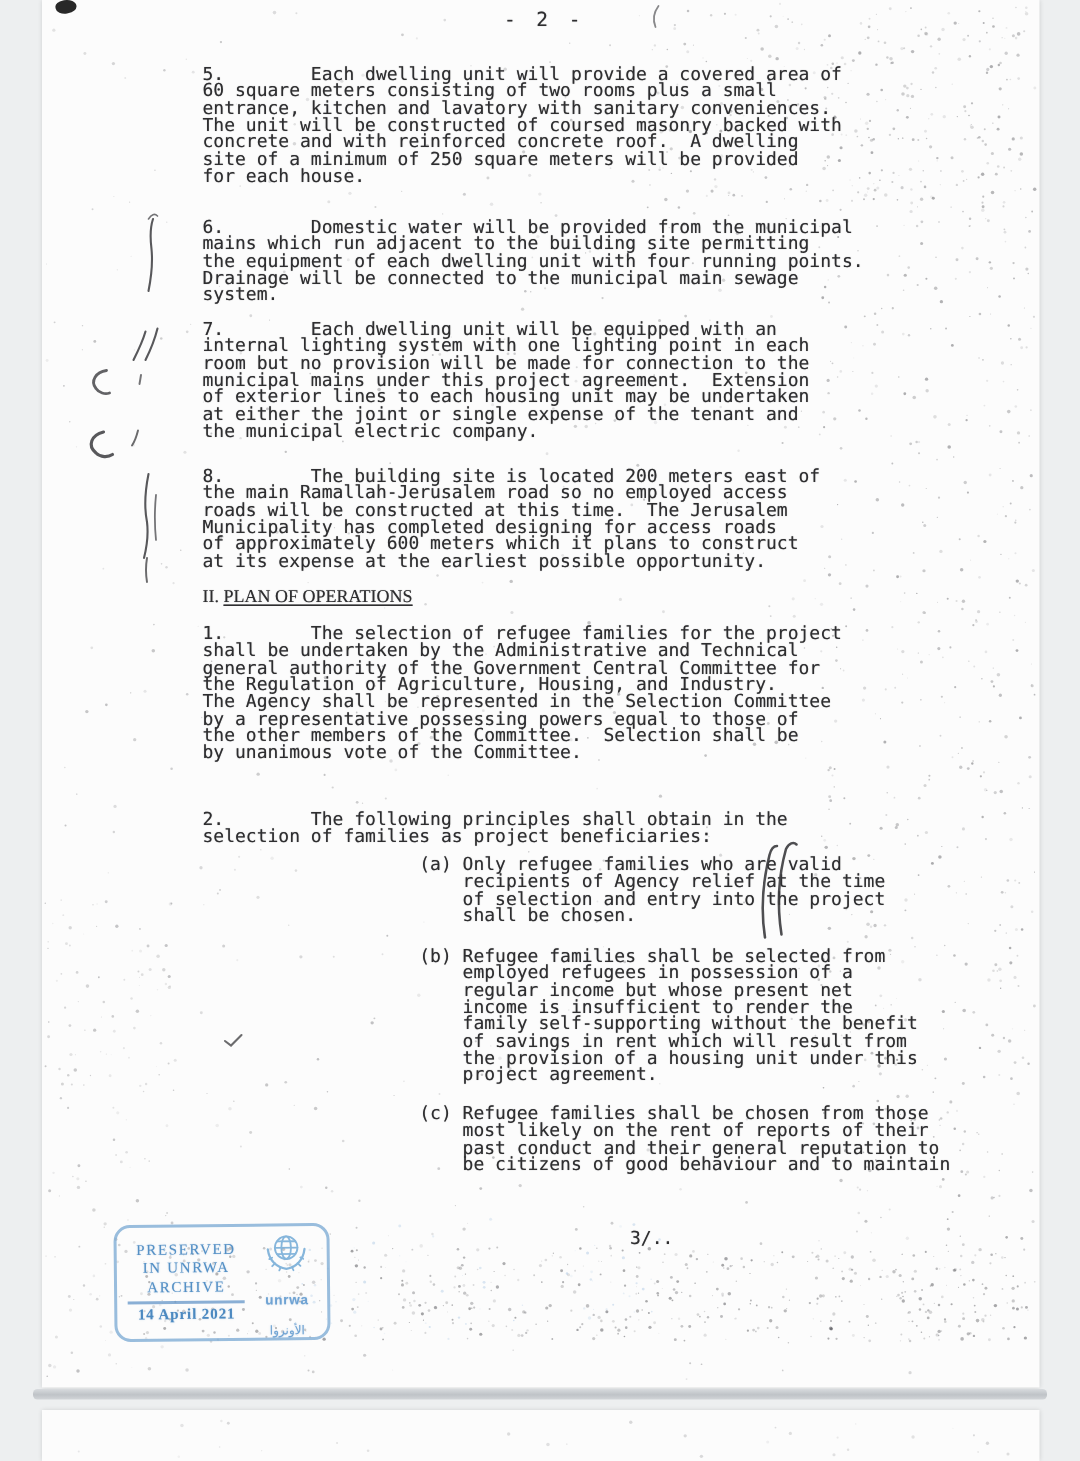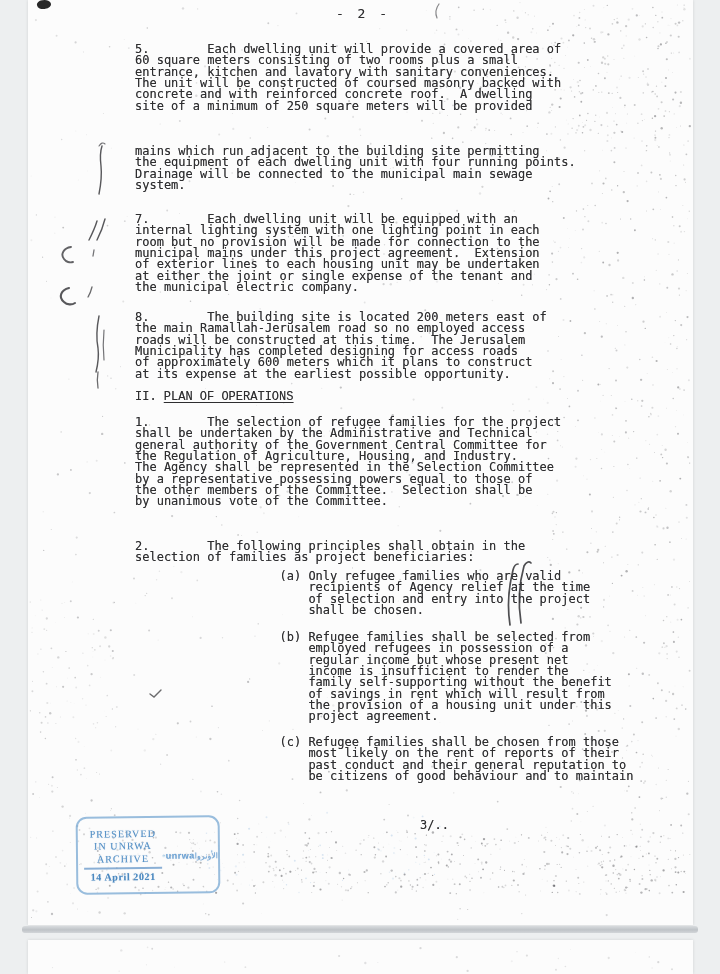--- a/index.html
+++ b/index.html
@@ -13,37 +13,37 @@
   .speck-layer{position:absolute;left:0;top:0;width:720px;height:974px;z-index:1;pointer-events:none;}
   .ink-layer{position:absolute;left:0;top:0;width:665px;height:925px;z-index:2;pointer-events:none;}
   .txt{position:absolute;z-index:2;color:#2e2e30;}
   .tline{white-space:pre;font-family:"DejaVu Sans Mono","Liberation Mono",monospace;
     font-size:12px;line-height:11.35px;letter-spacing:0px;
     text-shadow:0 0 0.6px rgba(45,45,48,0.55);}
   .pg-header{left:285px;top:6px;width:100px;text-align:center;
     font-family:"DejaVu Sans Mono",monospace;font-size:13px;letter-spacing:3px;
     text-shadow:0 0 0.6px rgba(45,45,48,0.55);}
   .blk{left:107px;}
-  .heading-blk{left:107px;top:390px;font-family:Liberation Mono, monospace;
+  .heading-blk{left:107px;top:390px;font-family:Liberation Serif, serif;
     font-size:12px;text-shadow:0 0 0.6px rgba(45,45,48,0.55);white-space:pre;text-align:right;}
   .heading-blk .u{text-decoration:underline;text-underline-offset:2px;}
   .footer-num{left:392px;top:818px;font-family:"DejaVu Sans Mono",monospace;font-size:12px;
     text-shadow:0 0 0.6px rgba(45,45,48,0.55);}
   .blob{position:absolute;left:9px;top:0;width:14px;height:9px;background:#161616;
     border-radius:45% 60% 50% 55%;transform:rotate(-9deg);z-index:2;opacity:0.92;}
   .stamp{position:absolute;left:48px;top:816px;width:140px;height:74px;z-index:3;
     border:2px solid rgba(128,172,213,0.8);border-radius:11px;transform:rotate(-0.6deg);
     display:flex;align-items:stretch;background:rgba(255,255,255,0.15);}
   .stamp-textcol{width:60%;display:flex;flex-direction:column;align-items:center;justify-content:center;padding-left:6px;}
   .stamp-line{font-family:"Liberation Serif",serif;font-weight:normal;font-size:10px;line-height:12.5px;
     letter-spacing:1.1px;color:#5590c5;text-shadow:0 0 1px rgba(100,155,205,0.55);white-space:nowrap;}
   .stamp-sep{width:78px;border-top:2px solid rgba(100,150,200,0.75);margin:2px 0 2px 0;}
   .stamp-date{font-family:"Liberation Serif",serif;font-weight:bold;font-size:10px;letter-spacing:0.6px;
     color:#4c89c0;text-shadow:0 0 1px rgba(100,155,205,0.5);white-space:nowrap;}
-  .stamp-logocol{width:40%;display:flex;align-items:center;justify-content:space-between;padding-top:2px;}
+  .stamp-logocol{width:40%;display:flex;flex-direction:column;align-items:center;justify-content:space-between;padding-top:2px;}
   .logo-latin{font-family:"Liberation Sans",sans-serif;font-weight:bold;font-size:9px;line-height:9px;
     color:#6fa3d3;letter-spacing:0.5px;text-shadow:0 0 1px rgba(110,160,210,0.5);}
   .logo-arabic{font-family:"DejaVu Sans",sans-serif;font-size:8px;line-height:9px;color:#6fa3d3;
     text-shadow:0 0 1px rgba(110,160,210,0.5);}
 </style>
 </head>
 <body>
 
 <div class="viewer">
 
@@ -52,22 +52,24 @@
 
     <div class="txt pg-header">- 2 -</div>
 
     <div class="txt blk" style="top:44px">
         <div class="tline">5.        Each dwelling unit will provide a covered area of</div>
         <div class="tline">60 square meters consisting of two rooms plus a small</div>
         <div class="tline">entrance, kitchen and lavatory with sanitary conveniences.</div>
         <div class="tline">The unit will be constructed of coursed masonry backed with</div>
         <div class="tline">concrete and with reinforced concrete roof.  A dwelling</div>
         <div class="tline">site of a minimum of 250 square meters will be provided</div>
+        <div class="tline">for each house.</div>
       </div>
     <div class="txt blk" style="top:146px">
+        <div class="tline">6.        Domestic water will be provided from the municipal</div>
         <div class="tline">mains which run adjacent to the building site permitting</div>
         <div class="tline">the equipment of each dwelling unit with four running points.</div>
         <div class="tline">Drainage will be connected to the municipal main sewage</div>
         <div class="tline">system.</div>
       </div>
     <div class="txt blk" style="top:214px">
         <div class="tline">7.        Each dwelling unit will be equipped with an</div>
         <div class="tline">internal lighting system with one lighting point in each</div>
         <div class="tline">room but no provision will be made for connection to the</div>
         <div class="tline">municipal mains under this project agreement.  Extension</div>

